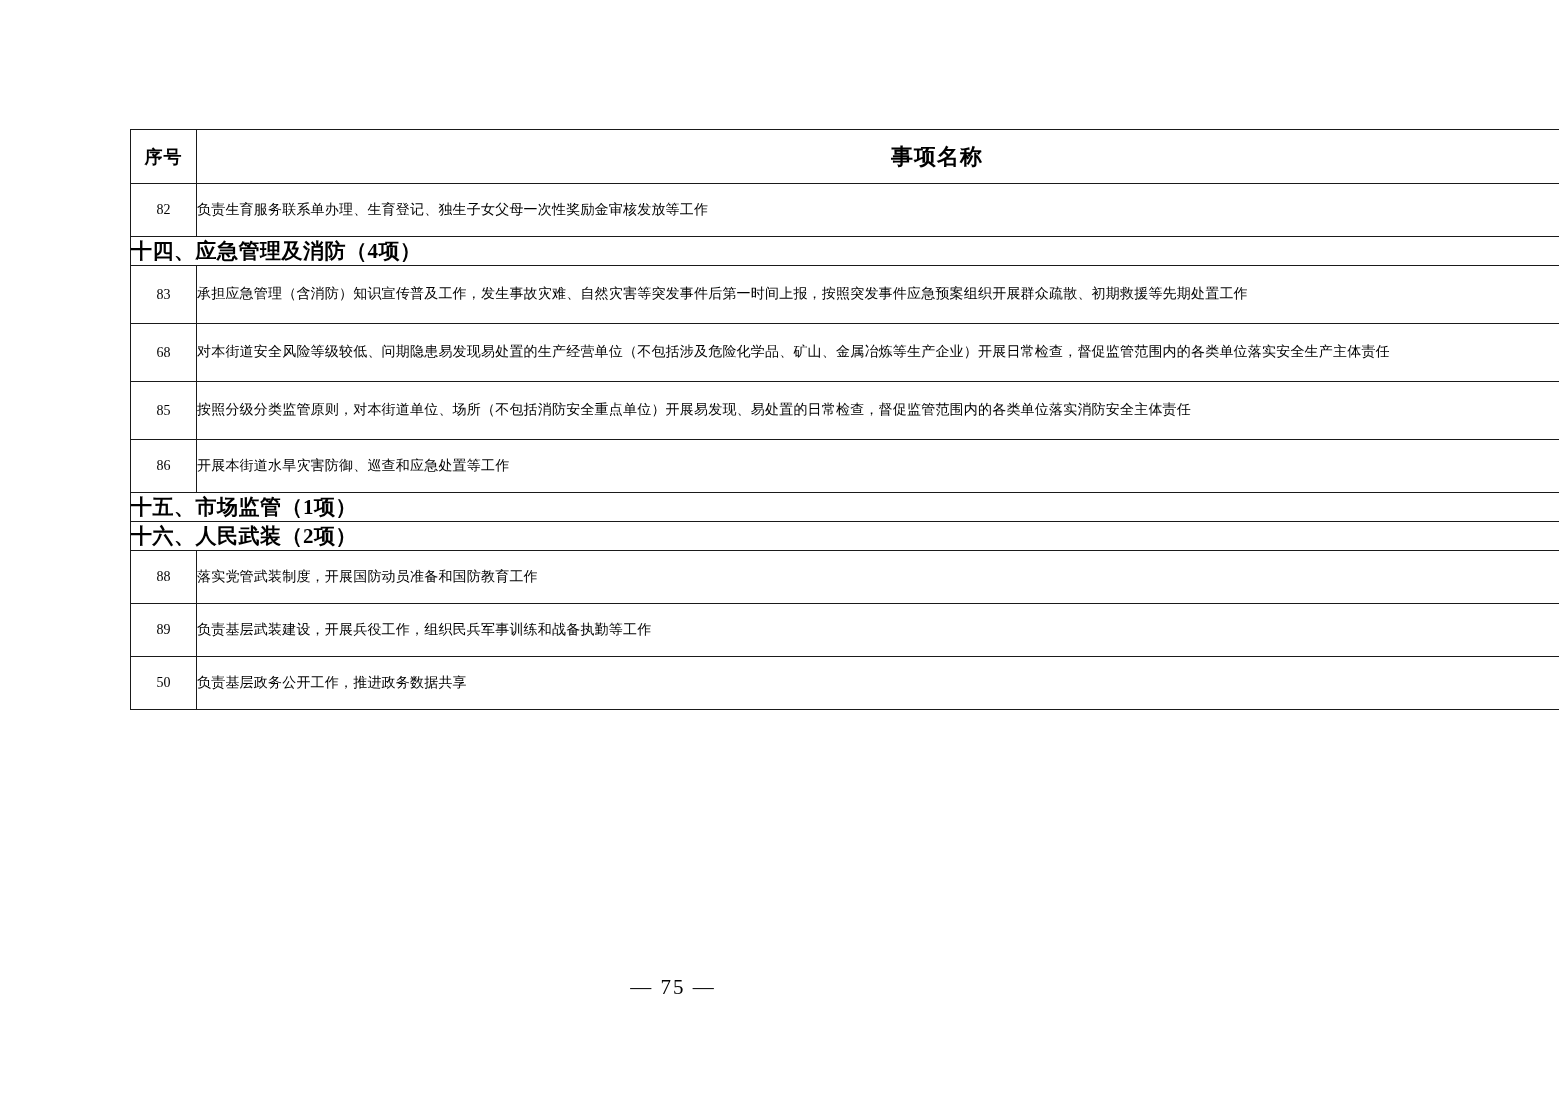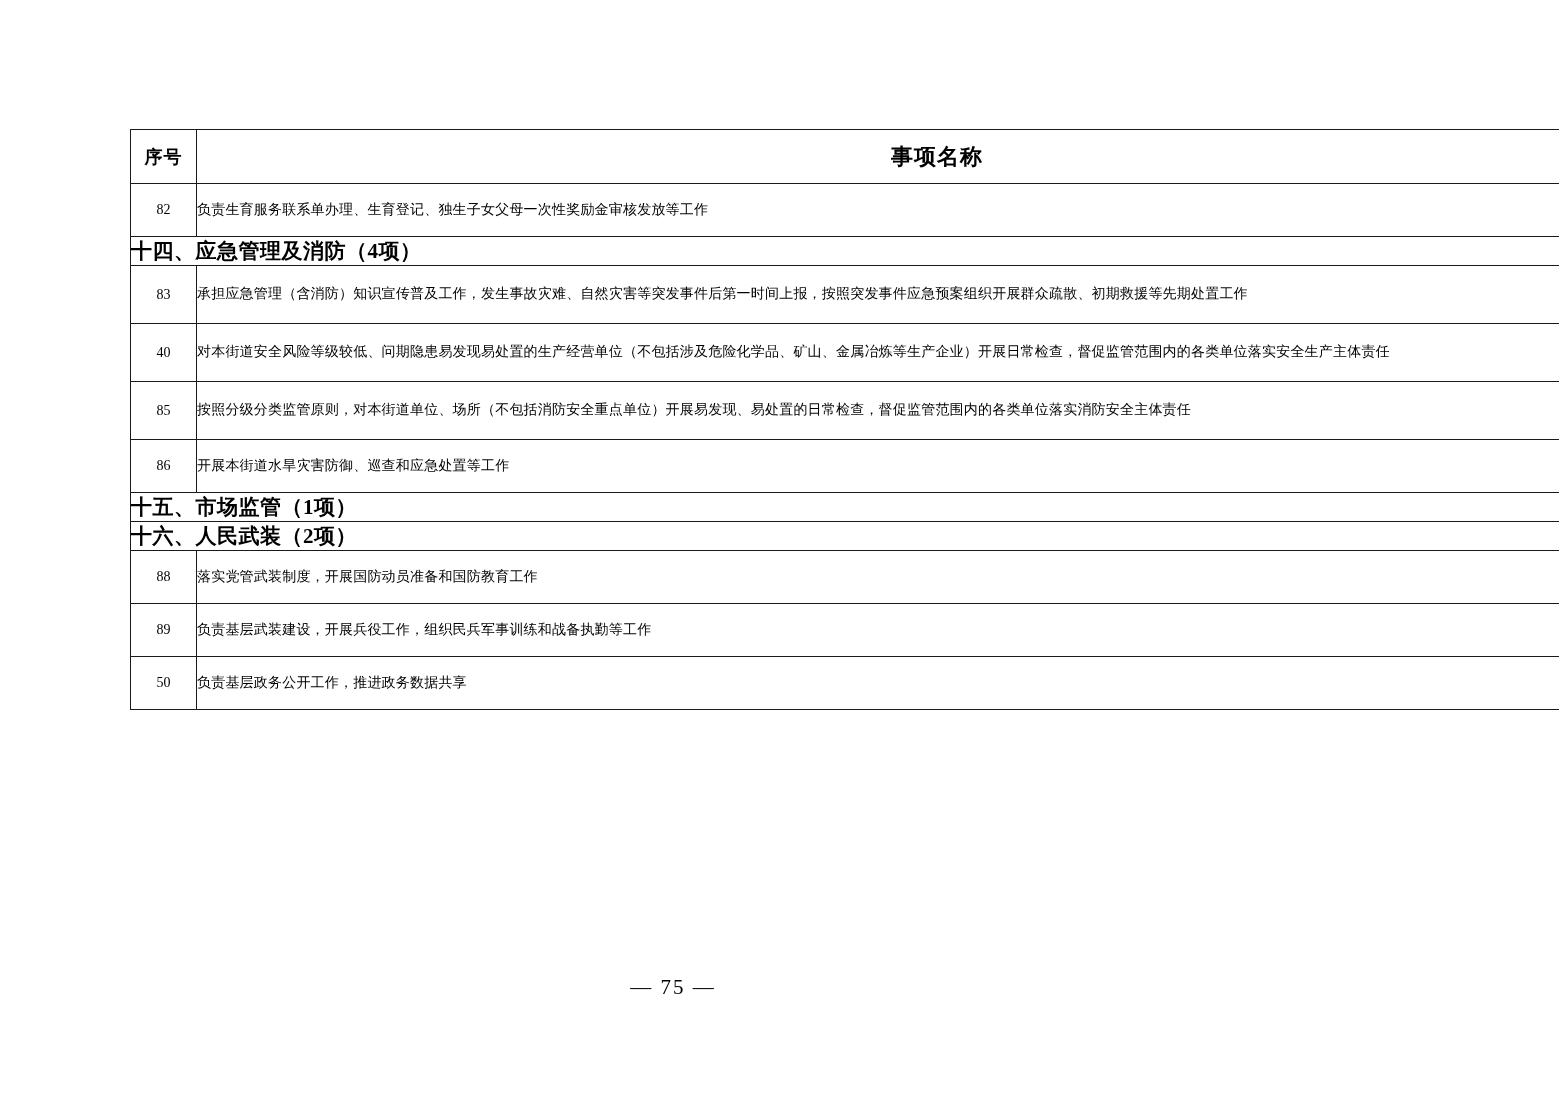--- a/index.html
+++ b/index.html
@@ -106,21 +106,21 @@
       <tr>
         <td class="section-cell" colspan="2">十四、应急管理及消防（4项）</td>
       </tr>
 
       <tr class="row-2line">
         <td class="seq-cell">83</td>
         <td class="item-cell">承担应急管理（含消防）知识宣传普及工作，发生事故灾难、自然灾害等突发事件后第一时间上报，按照突发事件应急预案组织开展群众疏散、初期救援等先期处置工作</td>
       </tr>
 
       <tr class="row-2line">
-        <td class="seq-cell">40</td>
+        <td class="seq-cell">68</td>
         <td class="item-cell">对本街道安全风险等级较低、问期隐患易发现易处置的生产经营单位（不包括涉及危险化学品、矿山、金属冶炼等生产企业）开展日常检查，督促监管范围内的各类单位落实安全生产主体责任</td>
       </tr>
 
       <tr class="row-2line">
         <td class="seq-cell">85</td>
         <td class="item-cell">按照分级分类监管原则，对本街道单位、场所（不包括消防安全重点单位）开展易发现、易处置的日常检查，督促监管范围内的各类单位落实消防安全主体责任</td>
       </tr>
 
       <tr class="row-1line">
         <td class="seq-cell">86</td>

